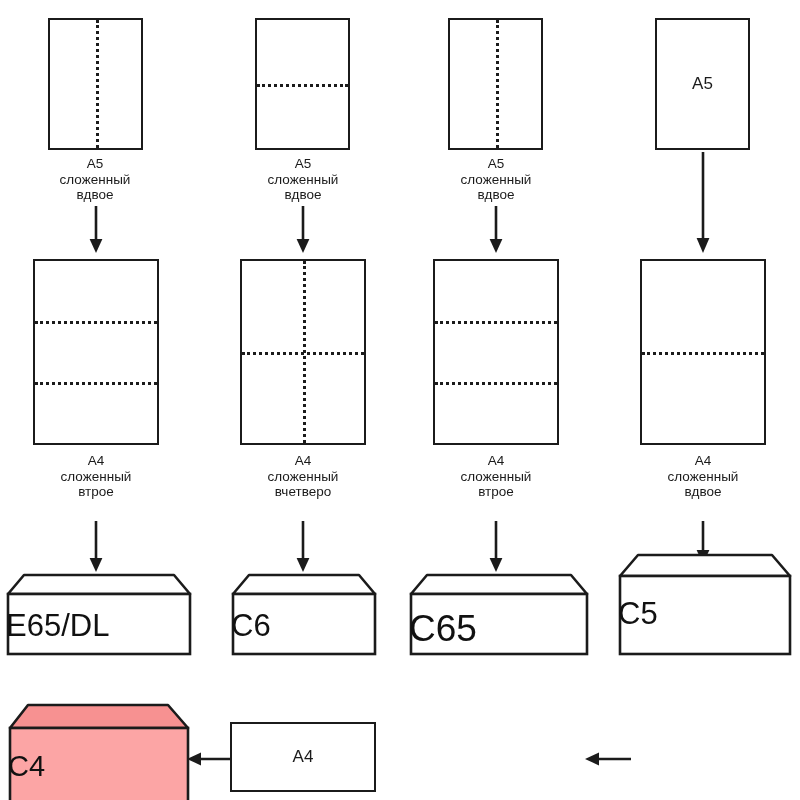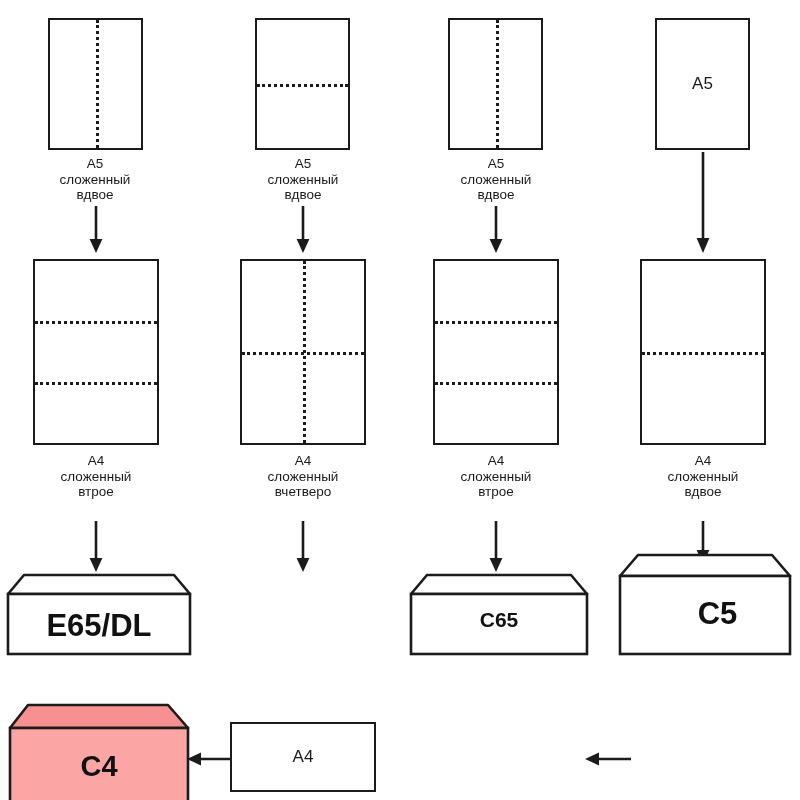--- a/index.html
+++ b/index.html
@@ -49,23 +49,22 @@
 
   
   .arrow{position:absolute;}
   .arrow svg{display:block;overflow:visible;}
 
   
   .envelope{position:absolute;}
   .envelope svg{display:block;overflow:visible;}
   .env-label{
     position:absolute;left:0;right:0;
-    text-align:center;
     color:#111111;
-    font-weight:700;
+    font-weight:400;
     pointer-events:none;
   }
 </style>
 </head>
 <body>
 
 <div id="stage">
 
   <div class="sheet" style="left:48px;top:2px;width:95px;height:132px;">
     <div class="fold-v" style="left:50%;"></div>
@@ -178,35 +177,42 @@
   </div>
 
   <div class="envelope" style="left:6px;top:556px;">
     <svg width="186" height="84" viewBox="0 0 186 84">
       <polygon points="2,22 18,3 168,3 184,22" fill="#ffffff" stroke="#1b1b1b" stroke-width="2.6" stroke-linejoin="round"></polygon>
       <rect x="2" y="22" width="182" height="60" fill="#ffffff" stroke="#1b1b1b" stroke-width="2.6"></rect>
     </svg>
     <div class="env-label" style="top:36px;font-size:31px;">E65/DL</div>
   </div>
 
+  <div class="envelope" style="left:231px;top:556px;">
+    <svg width="146" height="84" viewBox="0 0 146 84">
+      <polygon points="2,22 18,3 128,3 144,22" fill="#ffffff" stroke="#1b1b1b" stroke-width="2.6" stroke-linejoin="round"></polygon>
+      <rect x="2" y="22" width="142" height="60" fill="#ffffff" stroke="#1b1b1b" stroke-width="2.6"></rect>
+    </svg>
+    <div class="env-label" style="top:36px;font-size:31px;">C6</div>
+  </div>
 
   <div class="envelope" style="left:409px;top:556px;">
     <svg width="180" height="84" viewBox="0 0 180 84">
       <polygon points="2,22 18,3 162,3 178,22" fill="#ffffff" stroke="#1b1b1b" stroke-width="2.6" stroke-linejoin="round"></polygon>
       <rect x="2" y="22" width="176" height="60" fill="#ffffff" stroke="#1b1b1b" stroke-width="2.6"></rect>
     </svg>
-    <div class="env-label" style="top:36px;font-size:21px;">C65</div>
+    <div class="env-label" style="top:36px;font-size:37px;">C65</div>
   </div>
 
   <div class="envelope" style="left:618px;top:536px;">
     <svg width="174" height="104" viewBox="0 0 174 104">
       <polygon points="2,24 20,3 154,3 172,24" fill="#ffffff" stroke="#1b1b1b" stroke-width="2.6" stroke-linejoin="round"></polygon>
       <rect x="2" y="24" width="170" height="78" fill="#ffffff" stroke="#1b1b1b" stroke-width="2.6"></rect>
     </svg>
-    <div class="env-label" style="top:44px;font-size:31px;margin-left:25px;">C5</div>
+    <div class="env-label" style="top:44px;font-size:31px;">C5</div>
   </div>
 
   <div class="envelope" style="left:8px;top:686px;">
     <svg width="182" height="110" viewBox="0 0 182 110">
       <polygon points="2,26 20,3 160,3 180,26" fill="#f79191" stroke="#1b1b1b" stroke-width="2.6" stroke-linejoin="round"></polygon>
       <rect x="2" y="26" width="178" height="82" fill="#fca5a5" stroke="#1b1b1b" stroke-width="2.6"></rect>
     </svg>
     <div class="env-label" style="top:48px;font-size:29px;">C4</div>
   </div>
 

